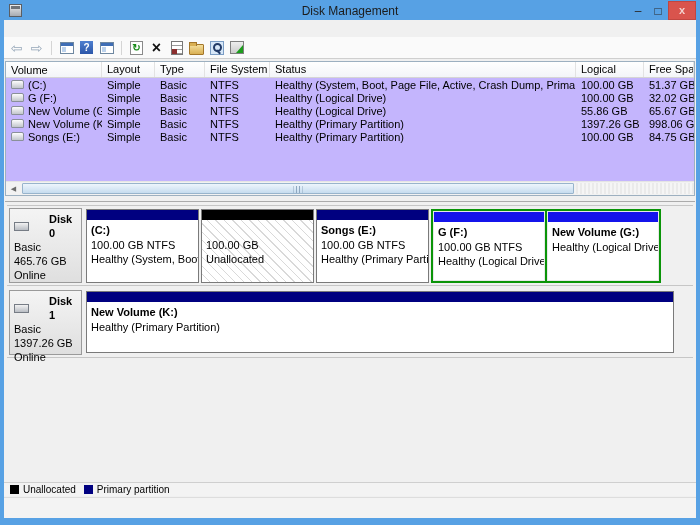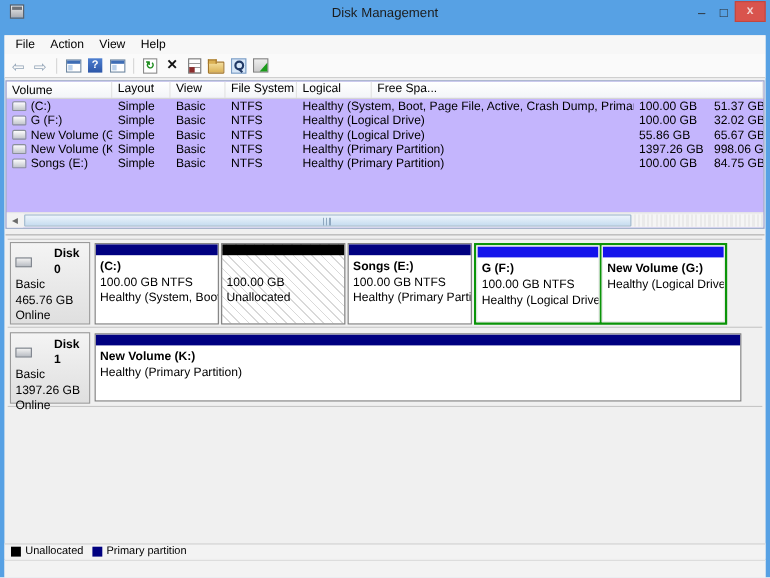--- a/index.html
+++ b/index.html
@@ -1,21 +1,21 @@
 <!DOCTYPE html>
 <html><head>
 <meta charset="utf-8">
 <style>
   * { margin:0; padding:0; box-sizing:border-box; }
   body { width:700px; height:525px; font-family:"Liberation Sans", sans-serif; }
 
   .window { width:700px; height:525px; background:#57A1E4; padding:0 4px 5px 4px; }
 
   
-  .titlebar { height:32px; position:relative; }
+  .titlebar { height:20px; position:relative; }
   .app-ic { position:absolute; left:5px; top:4px; width:13px; height:13px;
             background:linear-gradient(#ECECEC,#A7ABB2); border:1px solid #5A5E64; }
   .app-ic::after { content:""; position:absolute; left:1px; right:1px; top:1px; height:3px; background:#6E7278; }
   .title { text-align:center; line-height:22px; font-size:12px; color:#1C1C1C; }
   .controls { position:absolute; right:0; top:0; height:22px; display:flex; align-items:center; }
   .btn-min, .btn-max { width:20px; text-align:center; color:#2A2A2A; font-size:12px; line-height:20px; cursor:default; }
   .btn-close { width:28px; height:19px; margin-top:-2px; background:#D9544D; border:1px solid #C14640;
                color:#F3D2CF; text-align:center; line-height:17px; font-size:11px; font-weight:bold; }
 
   .inner { height:498px; background:#F0F0F0; position:relative; font-size:11px; color:#000; overflow:hidden; }
@@ -131,26 +131,20 @@
     <div class="title">Disk Management</div>
     <div class="controls">
       <span class="btn-min">–</span>
       <span class="btn-max">□</span>
       <span class="btn-close">x</span>
     </div>
   </div>
 
   <div class="inner">
 
-    <div class="menubar">
-      <span class="menu-item">File</span>
-      <span class="menu-item">Action</span>
-      <span class="menu-item">View</span>
-      <span class="menu-item">Help</span>
-    </div>
 
     <div class="toolbar">
       <span class="tb i-back"></span>
       <span class="tb i-fwd"></span>
       <span class="tsep"></span>
       <span class="tb">
           <span class="i-win"></span>
         </span>
       <span class="tb">
           <span class="i-help"></span>
@@ -174,22 +168,23 @@
         </span>
       <span class="tb">
           <span class="i-manage"></span>
         </span>
     </div>
 
     <div class="list-pane">
       <div class="vheader">
         <span class="hcell c-vol">Volume</span>
         <span class="hcell c-layout">Layout</span>
-        <span class="hcell c-type">View</span>
+        <span class="hcell c-type">Type</span>
         <span class="hcell c-fs">File System</span>
+        <span class="hcell c-status">Status</span>
         <span class="hcell c-cap">Logical</span>
         <span class="hcell c-free">Free Spa...</span>
       </div>
 
       <div class="vrow">
         <span class="cell c-vol">
             <span class="drive-ic"></span>
             <span>(C:)</span>
           </span>
         <span class="cell c-layout">Simple</span>

